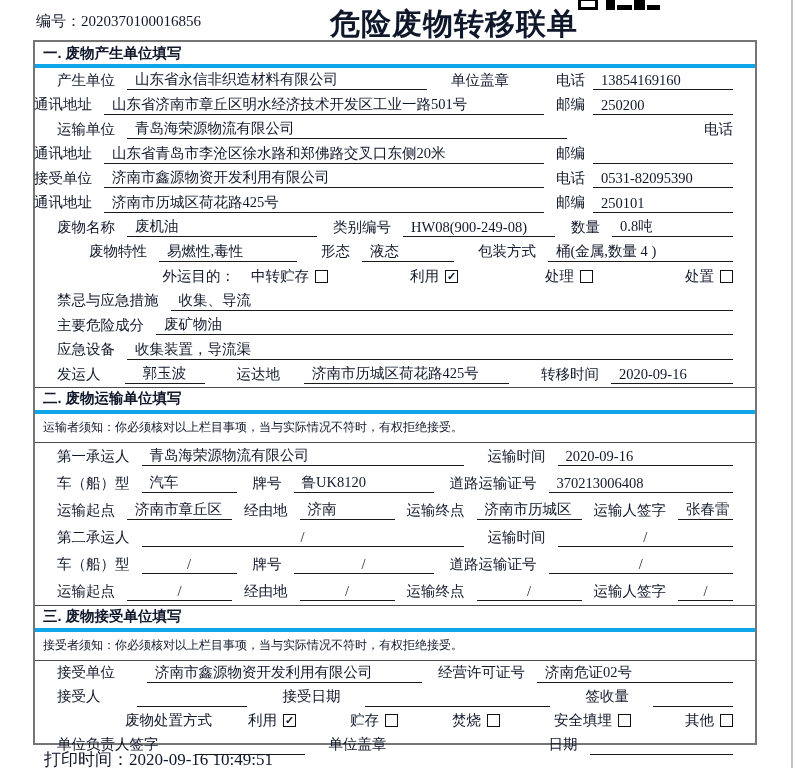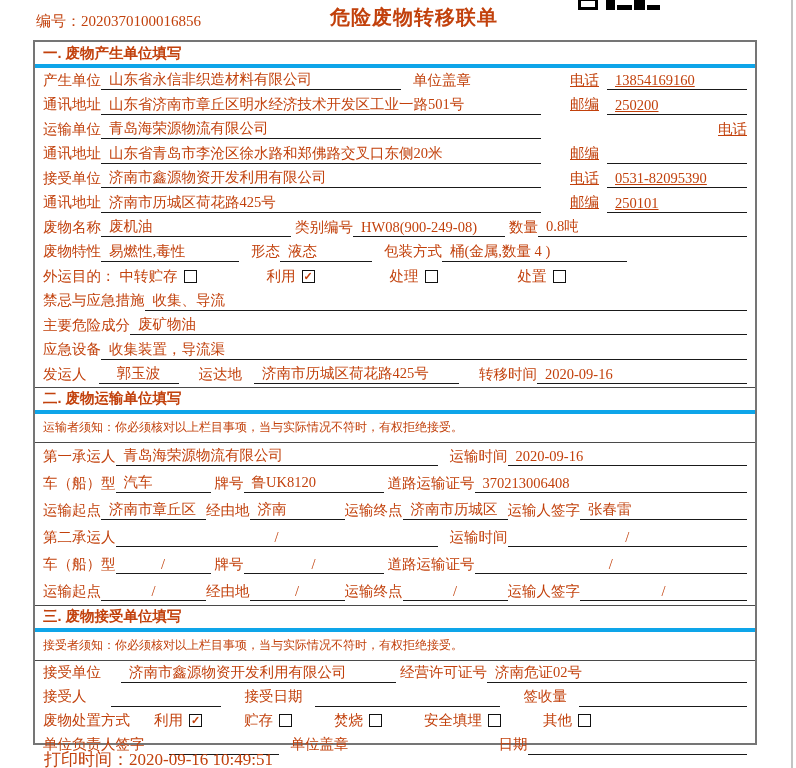--- a/index.html
+++ b/index.html
@@ -1,45 +1,45 @@
 <!DOCTYPE html>
 <html><head>
 <meta charset="utf-8">
 <style>
   html,body{margin:0;padding:0;background:#fff;}
   .sheet{position:relative;width:796px;height:768px;background:#fff;overflow:hidden;
-         font-family:"Liberation Serif","DejaVu Serif",serif;color:#c2410c;}
+         font-family:"Liberation Serif","DejaVu Serif",serif;color:#0f172a;}
   .serial{position:absolute;left:36px;top:12px;font-size:15px;white-space:nowrap;}
-  .doc-title{position:absolute;left:330px;top:4px;font-size:20px;font-weight:bold;
+  .doc-title{position:absolute;left:330px;top:4px;font-size:30px;font-weight:bold;
              font-family:Liberation Serif, serif;letter-spacing:1px;white-space:nowrap;}
   .qr{position:absolute;left:578px;top:0;width:82px;height:11px;}
   .qr i{position:absolute;background:#000;}
   .qr .q1{left:0;top:0;width:20px;height:10px;background:transparent;border:3px solid #000;border-top-width:1px;box-sizing:border-box;}
   .qr .q2{left:28px;top:0;width:9px;height:10px;}
   .qr .q3{left:39px;top:5px;width:15px;height:5px;}
   .qr .q4{left:56px;top:0;width:11px;height:10px;}
   .qr .q5{left:69px;top:5px;width:13px;height:5px;}
   .edge-line{position:absolute;left:791px;top:0;width:2px;height:768px;background:#c3c3c3;}
 
   .form-table{position:absolute;left:33px;top:40px;width:724px;height:705px;
               border:2px solid #757575;box-sizing:border-box;background:#fff;}
   .sec + .sec{border-top:1px solid #4a4a4a;}
   .sec-header{font-family:"Liberation Sans","DejaVu Sans",sans-serif;font-weight:bold;font-size:14.5px;
               padding:0 8px;height:22px;display:flex;align-items:center;border-bottom:4px solid #0ea5e9;}
   .notice-row{font-size:12px;padding:0 8px;display:flex;align-items:center;height:28px;border-bottom:1px solid #4a4a4a;}
-  .frow{display:flex;align-items:center;padding:0 8px;gap:0;font-size:14.5px;white-space:nowrap;}
+  .frow{display:flex;align-items:center;padding:0 22px;gap:12px;font-size:14.5px;white-space:nowrap;justify-content:flex-end;}
   .s1 .frow{height:24.5px;}
   .s2 .frow{height:27px;}
   .s3 .frow{height:24px;}
   .lbl{white-space:nowrap;flex:none;}
   .ul{border-bottom:1px solid #1a1a1a;height:20px;display:inline-flex;align-items:flex-end;
       padding:0 0 0 8px;box-sizing:border-box;overflow:hidden;flex:none;}
   .ul.ctr{justify-content:center;padding-left:0;}
   .grow{flex:1 1 auto;}
-  .rgroup{margin-left:auto;display:flex;align-items:center;gap:8px;flex:none;text-decoration:underline;}.w80{width:80px}.w92{width:92px}.w95{width:95px}.w105{width:105px}
+  .rgroup{margin-left:auto;display:flex;align-items:center;gap:8px;flex:none;}.w80{width:80px}.w92{width:92px}.w95{width:95px}.w105{width:105px}
   .w110{width:110px}.w138{width:138px}.w140{width:140px}.w152{width:152px}
   .w185{width:185px}.w190{width:190px}.w205{width:205px}.w275{width:275px}.w300{width:300px}
   .w322{width:322px}.w440{width:440px}
   .ml4{margin-left:4px}.ml12{margin-left:12px}.ml20{margin-left:20px}.ml24{margin-left:24px}
   .ml42{margin-left:42px}.ml70{margin-left:70px}.ml75{margin-left:75px}.ml80{margin-left:80px}
   .ml150{margin-left:150px}
   .opt{display:inline-flex;align-items:center;gap:6px;flex:none;}
   .cb{width:13px;height:13px;border:1.5px solid #111;box-sizing:border-box;display:inline-flex;
       align-items:center;justify-content:center;font-size:11px;font-weight:bold;line-height:1;flex:none;}
   .print-line{position:absolute;left:44px;top:748px;font-size:17px;white-space:nowrap;}

